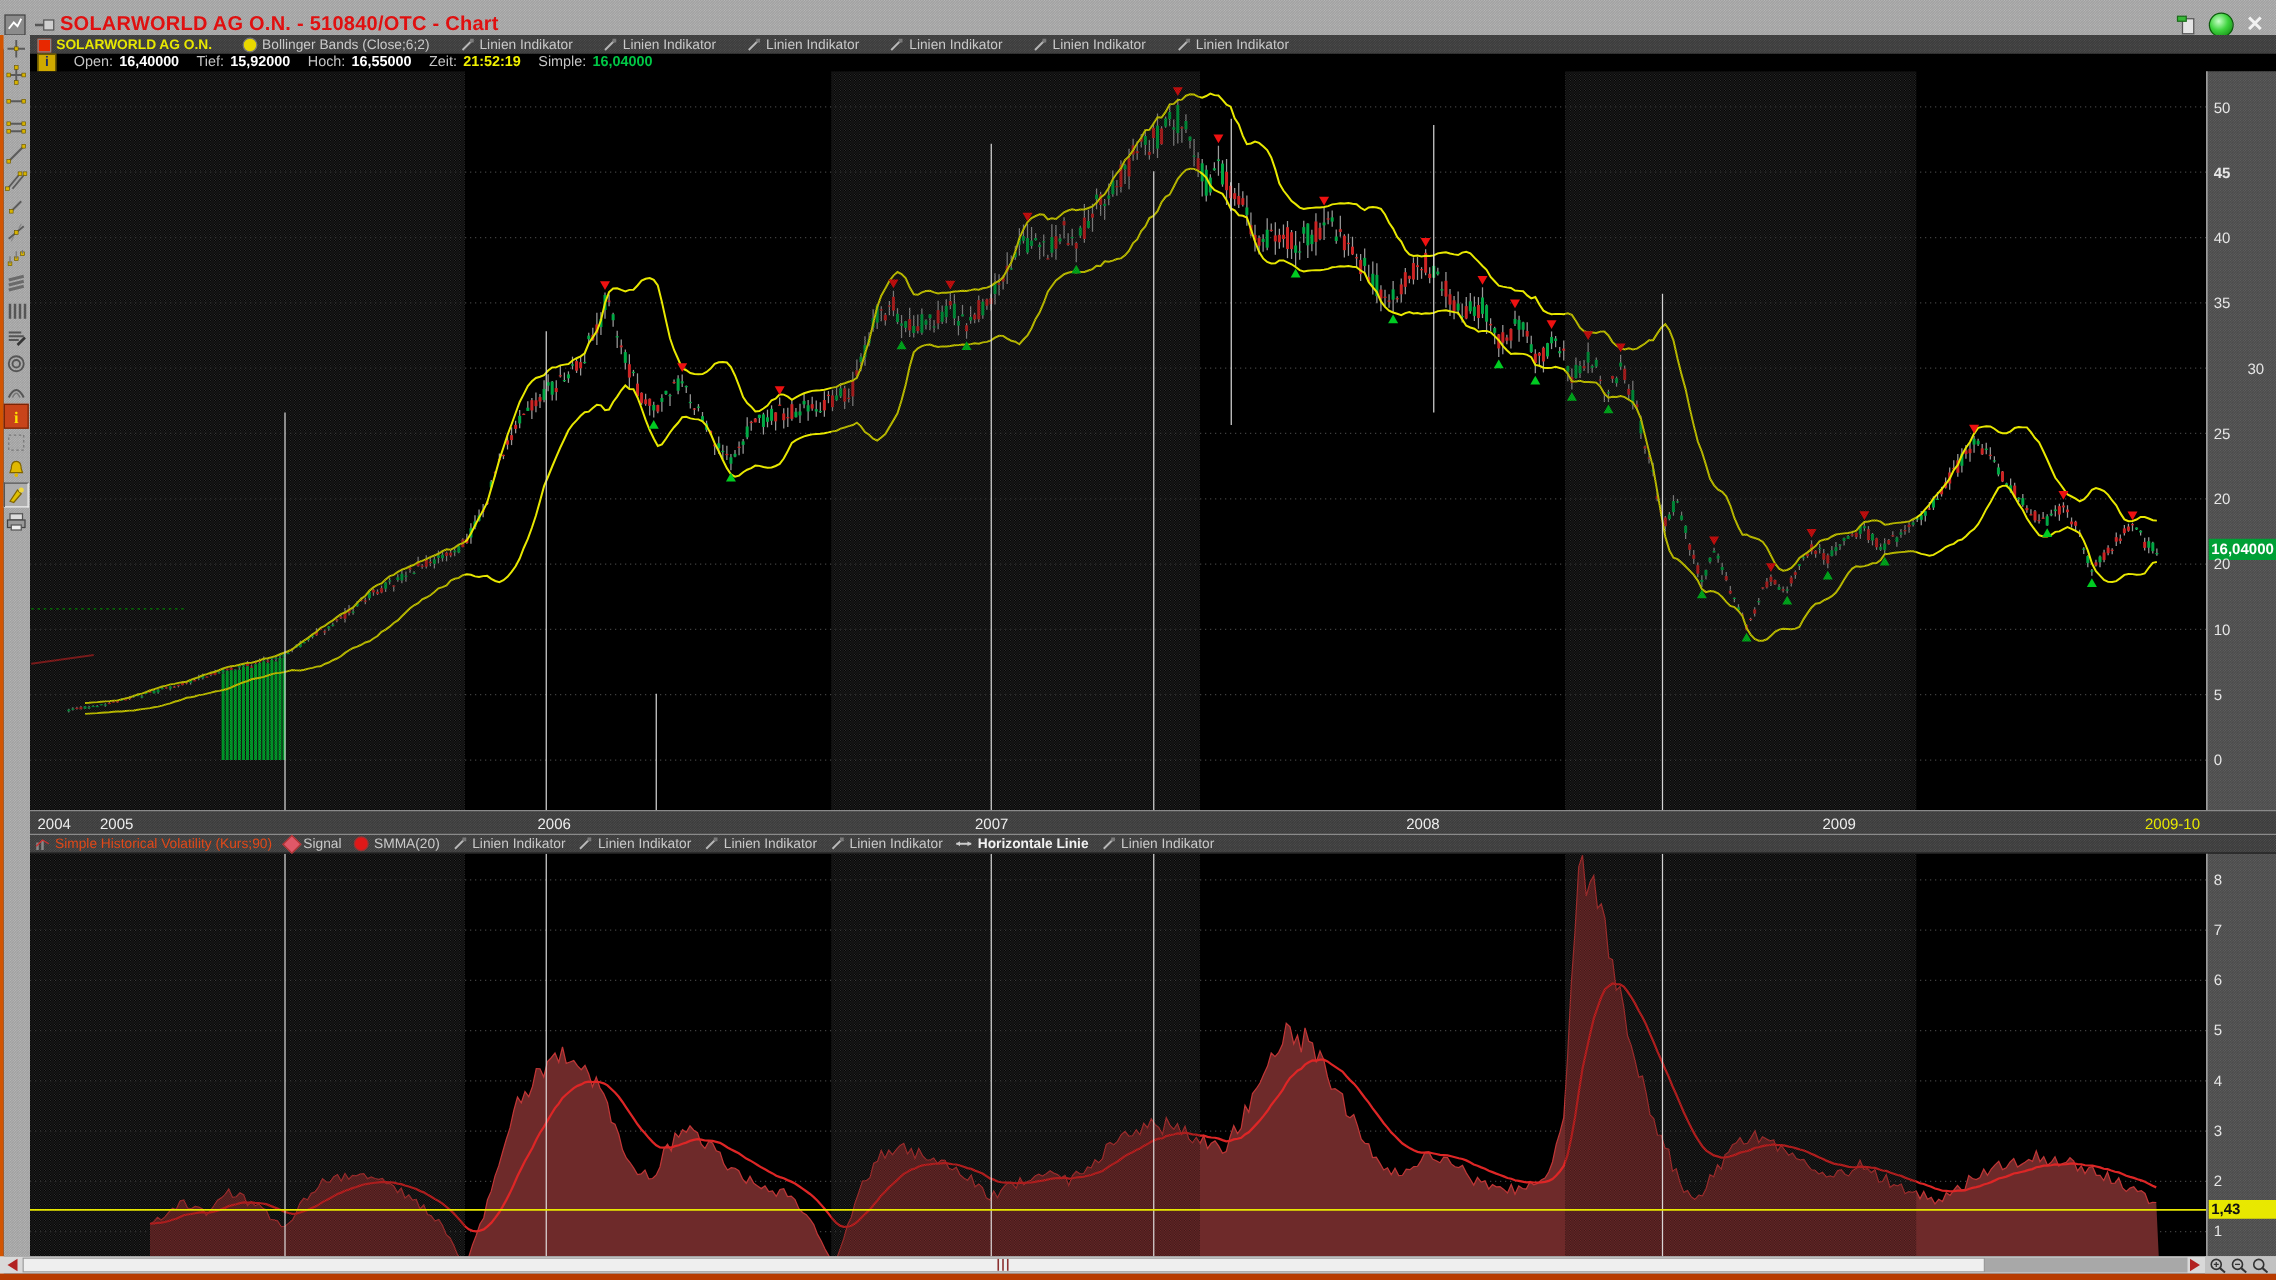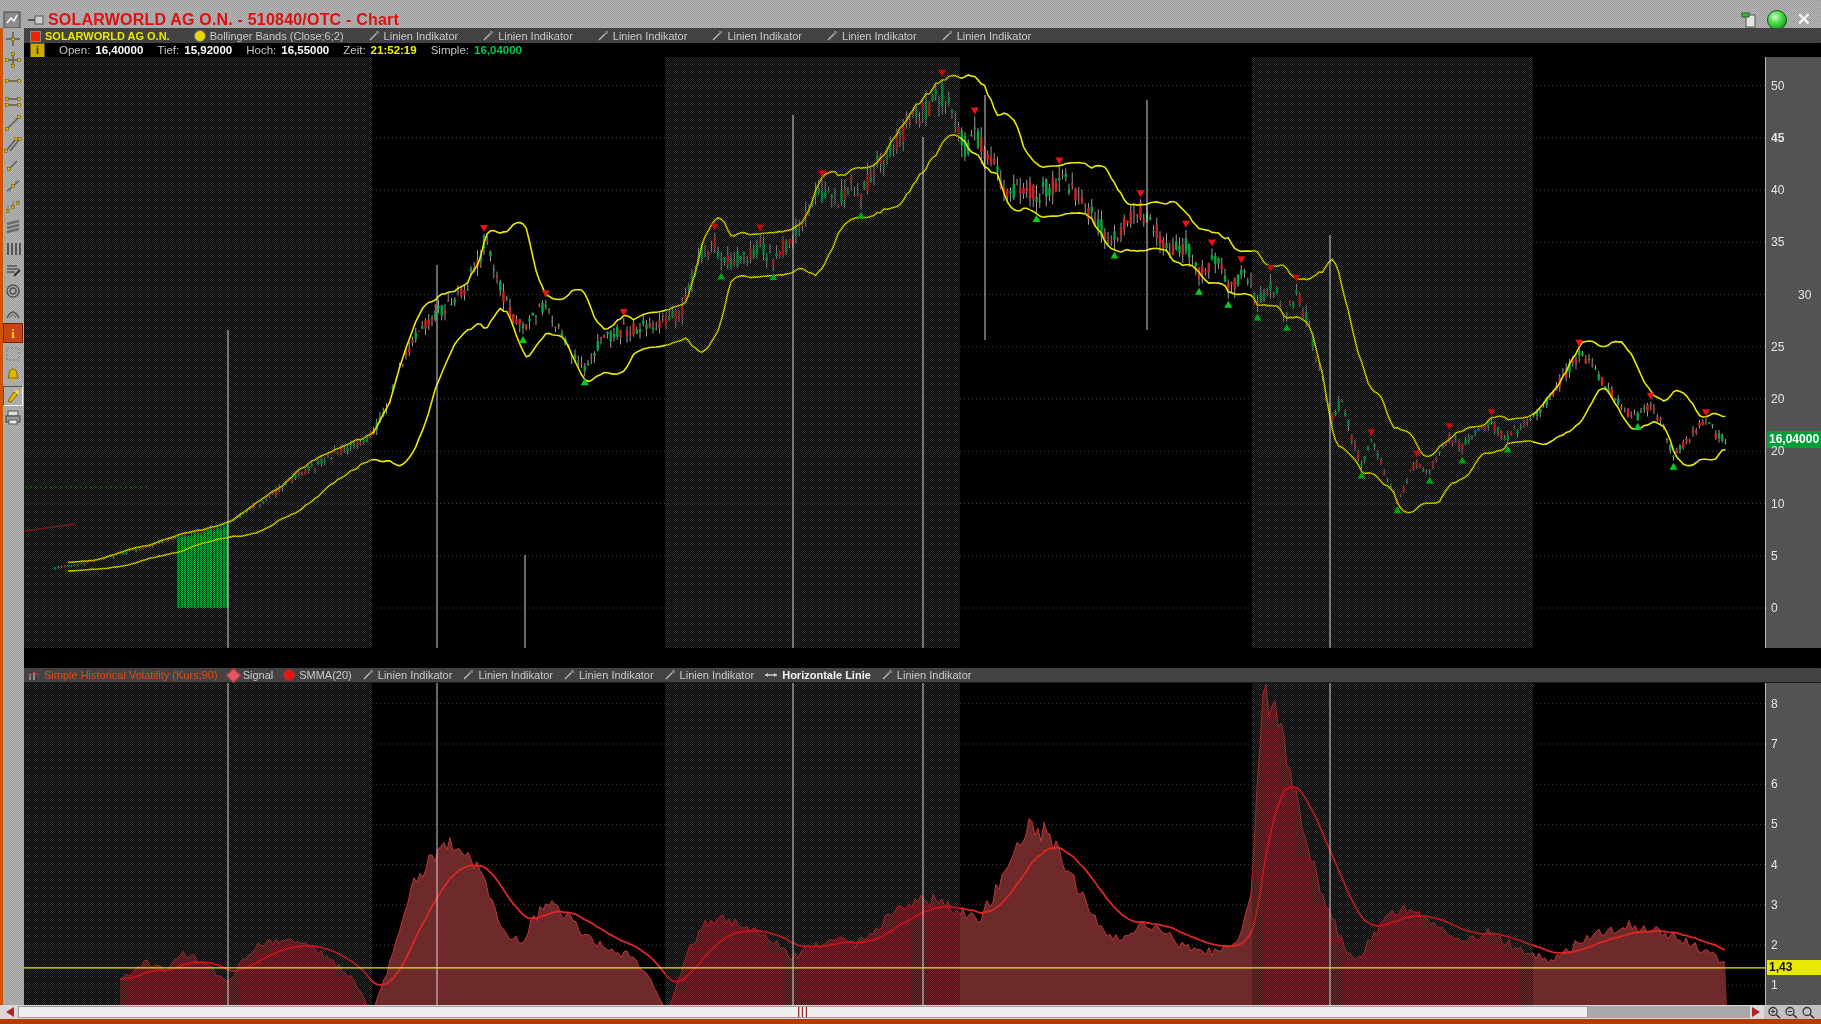--- a/index.html
+++ b/index.html
@@ -1460,20 +1460,29 @@
       <div class="ax-lb" style="top: 126px;">40</div>
       <div class="ax-lb" style="top: 178.25px;">35</div>
       <div class="ax-lb" style="top: 230.5px; margin-left: 27px;">30</div>
       <div class="ax-lb" style="top: 282.75px;">25</div>
       <div class="ax-lb" style="top: 335px;">20</div>
       <div class="ax-lb" style="top: 387.25px;">20</div>
       <div class="ax-lb" style="top: 439.5px;">10</div>
       <div class="ax-lb" style="top: 491.75px;">5</div>
       <div class="ax-lb" style="top: 544px;">0</div>
     </div>
+<div id="year-row" class="dd">
+      <div class="yr-lb" style="left: 6px;">2004</div>
+      <div class="yr-lb" style="left: 56px;">2005</div>
+      <div class="yr-lb" style="left: 406px;">2006</div>
+      <div class="yr-lb" style="left: 756px;">2007</div>
+      <div class="yr-lb" style="left: 1101px;">2008</div>
+      <div class="yr-lb" style="left: 1434px;">2009</div>
+      <div class="yr-lb partial" style="left: 1692px;">2009-10</div>
+    </div>
 
 <div id="vol-header" class="dd">
       <span class="leg-item">
         <svg width="12" height="12" viewBox="0 0 12 12">
           <rect x="1" y="5" width="2" height="6" fill="#888"></rect>
           <rect x="5" y="3" width="2" height="8" fill="#888"></rect>
           <path d="M1 8 L6 3 L11 6" stroke="#d03030" fill="none"></path>
         </svg>
         <span class="lbl-red">Simple Historical Volatility (Kurs;90)</span>
       </span>

